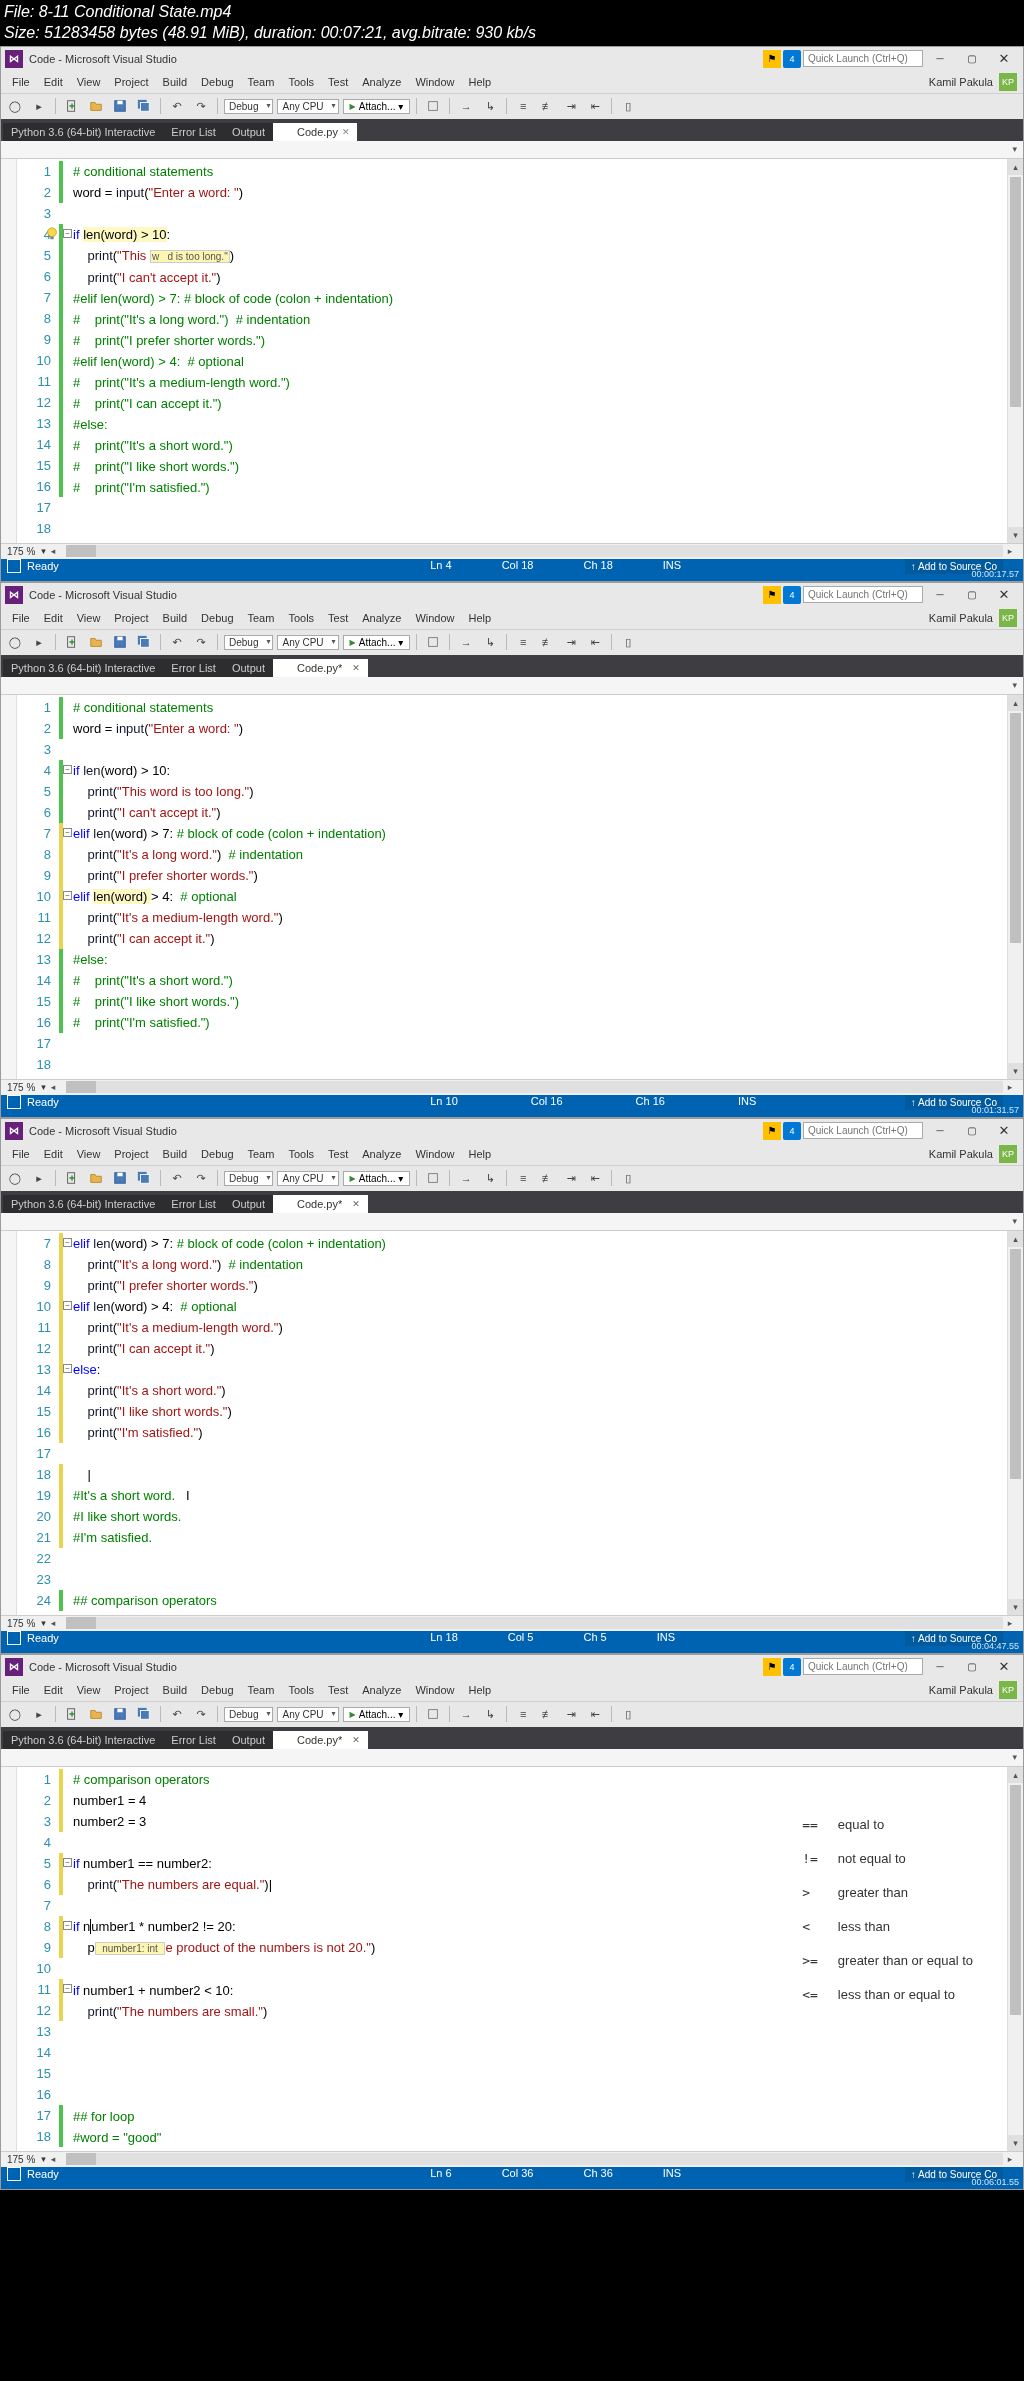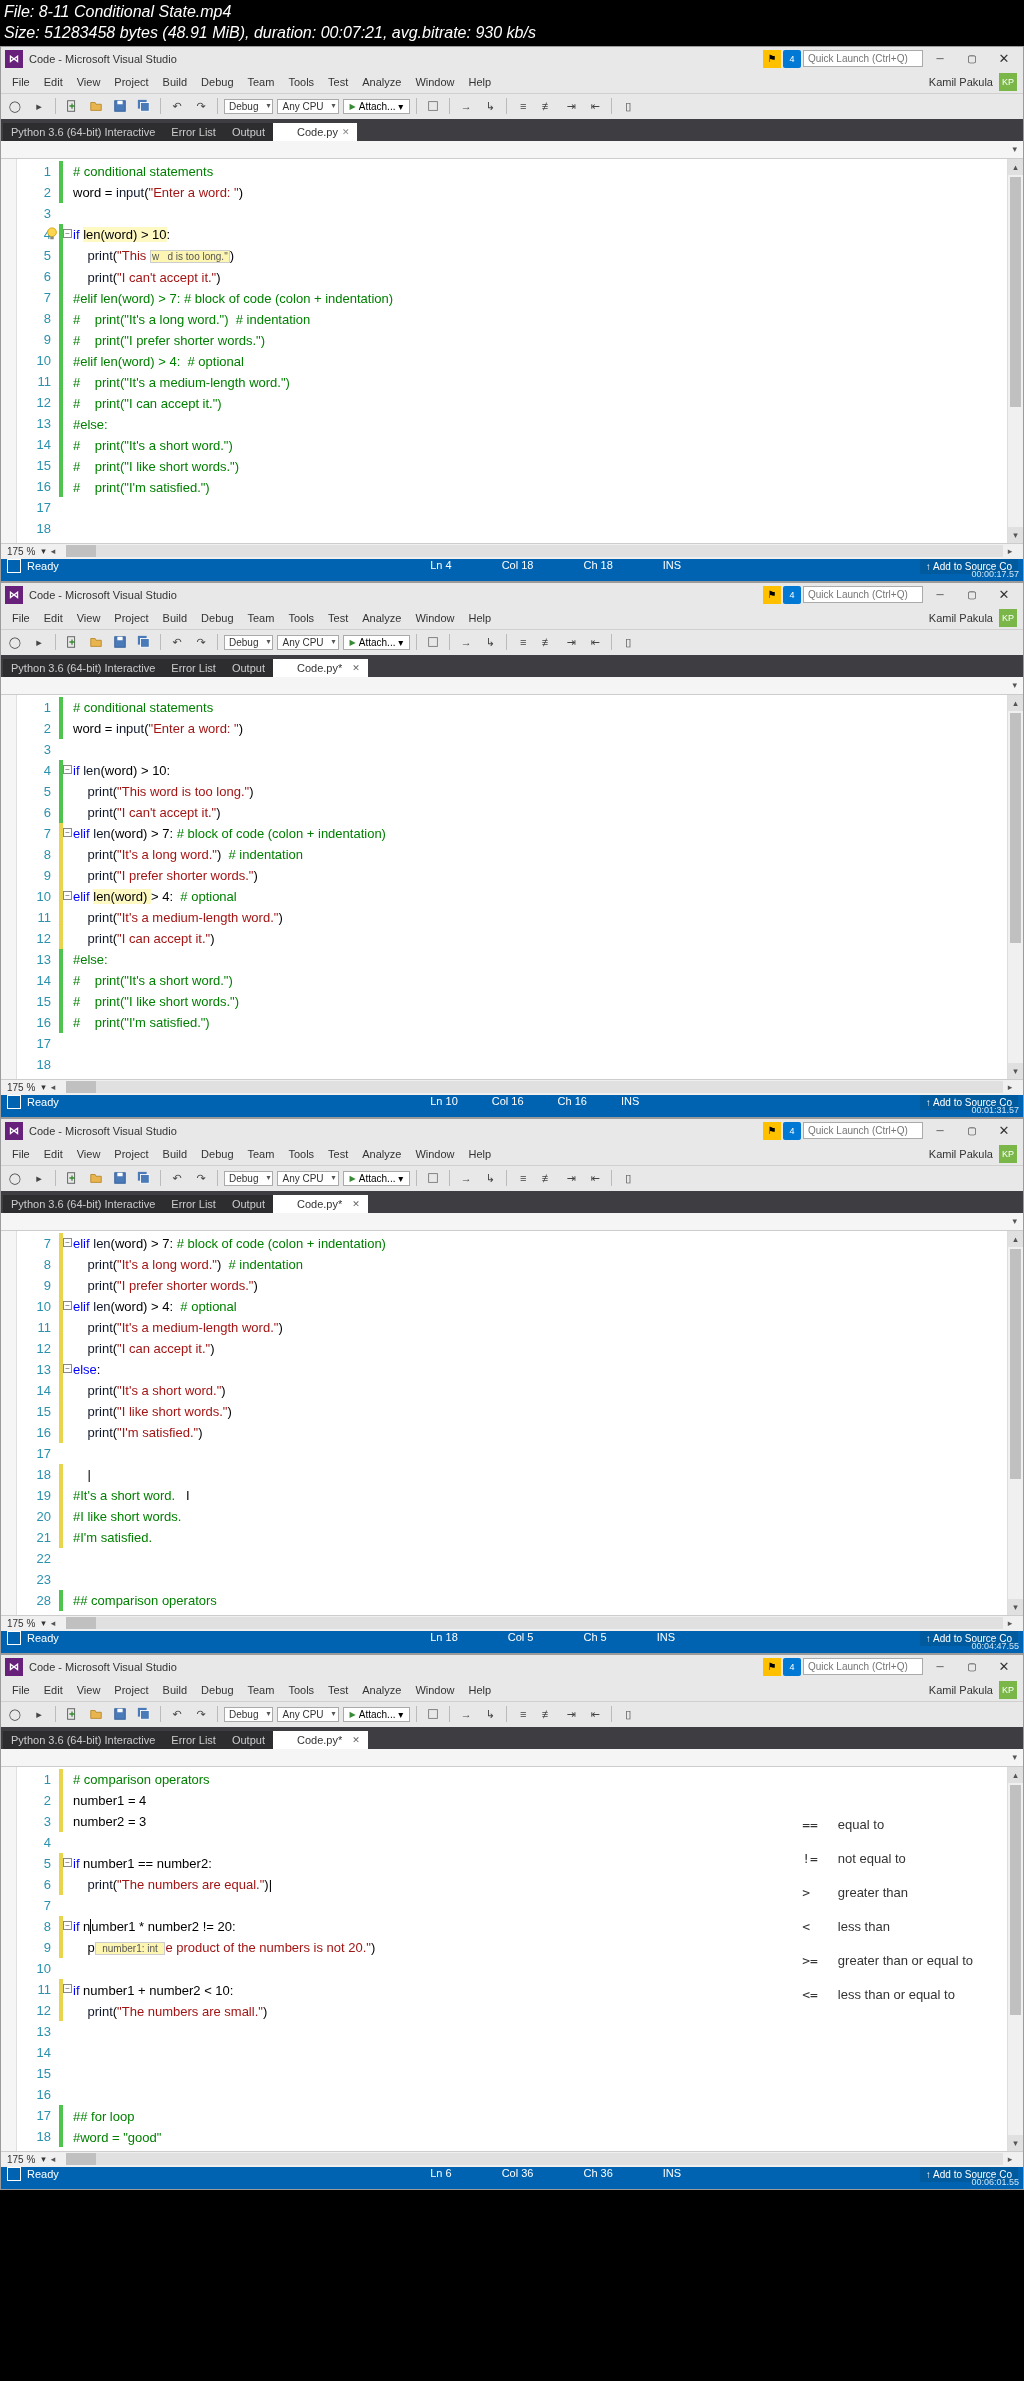--- a/index.html
+++ b/index.html
@@ -61,21 +61,21 @@
 .vs-scroll-v .thumb { position:absolute; left:2px; right:2px; background:#c0c0c0; }
 
 .vs-zoom { background:#f0f0f0; height:16px; font-size:10px; color:#333; padding:0 6px; display:flex; align-items:center; border-top:1px solid #ccc; }
 .vs-zoom-track { flex:1; height:12px; background:#e0e0e0; margin-left:6px; position:relative; }
 .vs-zoom-track::before, .vs-zoom-track::after { position:absolute; font-size:9px; color:#555; top:0; }
 .vs-zoom-track .thumb { position:absolute; left:0; width:30px; top:0; bottom:0; background:#c0c0c0; }
 .vs-zoom-arrow { width:14px; text-align:center; font-size:9px; color:#555; }
 
 .vs-statusbar { background:#0063b1; color:#fff; height:22px; display:flex; align-items:flex-start; font-size:11px; padding:0 6px; gap:18px; position:relative; }
 .vs-status-box { width:14px; height:14px; border:1px solid #fff; margin-right:6px; }
-.vs-status-right { position:absolute; right:5px; display:flex; gap:14px; align-items:center; }
+.vs-status-right { position:absolute; right:20px; display:flex; gap:14px; align-items:center; }
 .vs-status-add { background:#005a9e; padding:2px 6px; font-size:10px; }
 .vs-status-ts { position:absolute; right:4px; bottom:2px; font-size:9px; color:#cfe6f7; }
 
 .side-cheat { position:absolute; right:30px; top:40px; font-size:13px; font-family:"Segoe UI"; color:#333; line-height:32px; }
 .side-cheat td { padding:0 18px 0 0; }
 .side-cheat .op { font-family:Consolas,monospace; }
 </style>
 </head>
 <body>
 
@@ -392,21 +392,21 @@
     <div class="vs-zoom-track">
           <div class="thumb"></div>
         </div>
     <span class="vs-zoom-arrow">▸</span>
   </div>
   <div class="vs-statusbar">
     <div style="display:flex;align-items:center">
           <div class="vs-status-box"></div>
           <span>Ready</span>
         </div>
-    <div style="position:absolute;left:42%;display:flex;gap:34px">
+    <div style="position:absolute;left:42%;display:flex;gap:73px">
       <span>Ln 10</span>
       <span>Col 16</span>
       <span>Ch 16</span>
       <span>INS</span>
     </div>
     <div class="vs-status-right">
       <span class="vs-status-add">↑  Add to Source Co</span>
     </div>
     <span class="vs-status-ts">00:01:31.57</span>
   </div>
@@ -510,21 +510,21 @@
           <div>14</div>
           <div>15</div>
           <div>16</div>
           <div>17</div>
           <div>18</div>
           <div>19</div>
           <div>20</div>
           <div>21</div>
           <div>22</div>
           <div>23</div>
-          <div>28</div>
+          <div>24</div>
         </div>
     <div class="vs-margin">
           <div class="yellow-bar" style="top:2px;height:21px"></div>
           <div class="collapse-box" style="top:7px">−</div>
           <div class="yellow-bar" style="top:23px;height:21px"></div>
           <div class="yellow-bar" style="top:44px;height:21px"></div>
           <div class="yellow-bar" style="top:65px;height:21px"></div>
           <div class="collapse-box" style="top:70px">−</div>
           <div class="yellow-bar" style="top:86px;height:21px"></div>
           <div class="yellow-bar" style="top:107px;height:21px"></div>

